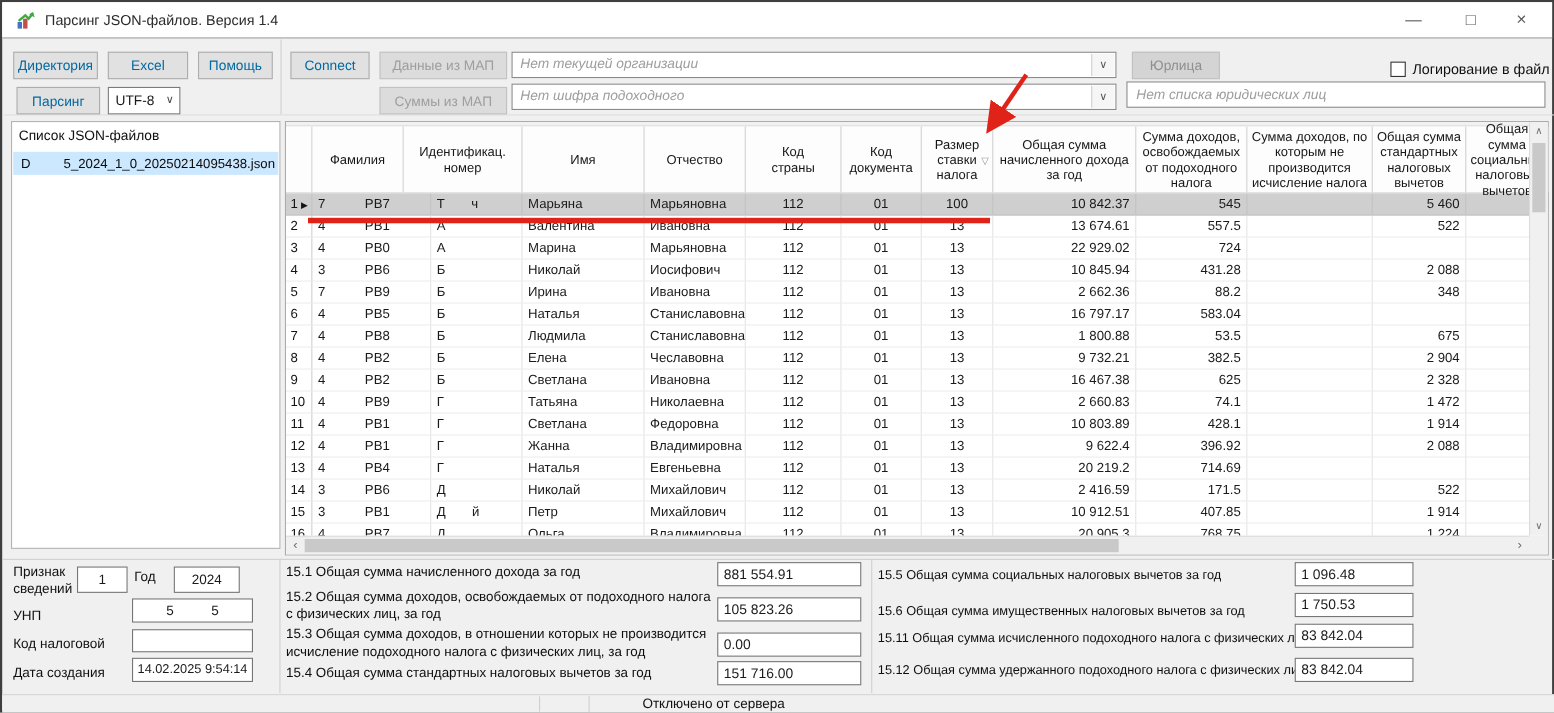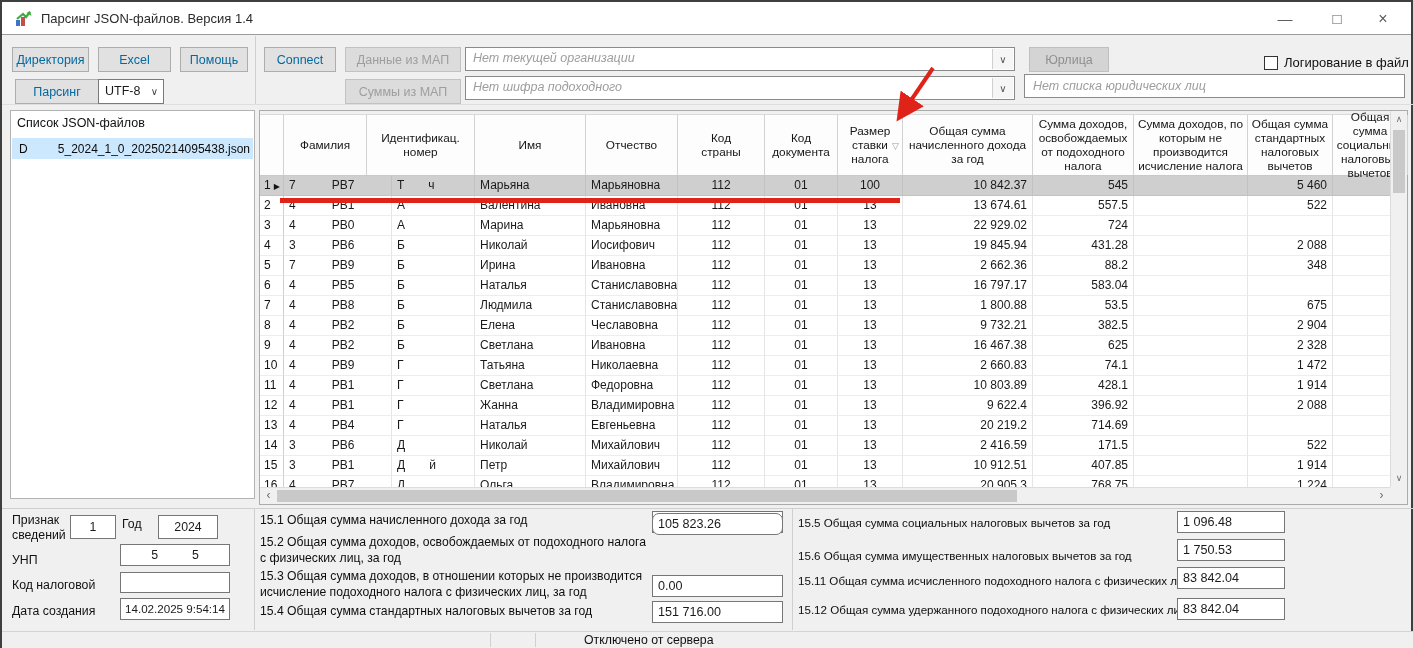--- a/index.html
+++ b/index.html
@@ -15,21 +15,21 @@
   .btn-min { left:1266px; } .btn-max { left:1318px; } .btn-close { left:1364px; font-size:16px; }
 
   
   .vsep1 { position:absolute; left:253px; top:34px; height:68px; width:1px; background:#cfcfcf; }
   .hsep1 { position:absolute; left:0; top:102px; width:1413px; height:1px; background:#dedede; }
   .btn { position:absolute; background:#e1e1e1; border:1px solid #adadad; font-size:12.5px; text-align:center; color:#0369a1; display:flex; align-items:center; justify-content:center; }
   .btn.disabled { background:#dcdcdc; border-color:#c2c2c2; color:#9e9e9e; }
   .b-dir { left:10px; top:45px; width:77px; height:25px; }
   .b-excel { left:96px; top:45px; width:73px; height:25px; }
   .b-help { left:178px; top:45px; width:68px; height:25px; }
-  .b-pars { left:13px; top:77px; width:84px; height:25px; }
+  .b-pars { left:13px; top:77px; width:76px; height:25px; }
   .b-conn { left:262px; top:45px; width:72px; height:25px; }
   .b-dmap { left:343px; top:45px; width:116px; height:25px; }
   .b-smap { left:343px; top:77px; width:116px; height:25px; }
   .b-jur  { left:1027px; top:45px; width:80px; height:25px; background:#d4d4d4; border-color:#c0c0c0; color:#8f8f8f; }
   .combo-enc { position:absolute; left:96px; top:77px; width:66px; height:25px; background:#fff; border:1px solid #7a7a7a; line-height:23px; padding-left:6px; font-size:12.5px; }
   .combo-enc .chev { position:absolute; right:5px; top:0; color:#444; font-size:10px; }
   .combo { position:absolute; left:463px; width:550px; height:24px; background:#fff; border:1px solid #8a8a8a; }
   .combo .ph { position:absolute; left:7px; top:3px; font-style:italic; color:#9d9d9d; font-size:12.5px; }
   .combo .arrowbox { position:absolute; right:1px; top:1px; bottom:1px; width:21px; background:#f6f6f6; border-left:1px solid #d0d0d0; text-align:center; color:#555; font-size:10px; line-height:21px; }
   .combo1 { top:45px; } .combo2 { top:74px; }
@@ -227,21 +227,21 @@
         </div>
         <div class="grow">
           <div class="gcell rowhdr" style="width: 24px; flex: 0 0 24px;">4</div>
           <div class="gcell al" style="width: 108px; flex: 0 0 108px;">3<span class="gapid"></span>РВ6</div>
           <div class="gcell al" style="width: 83px; flex: 0 0 83px;">Б<span class="gapsn"></span></div>
           <div class="gcell al" style="width: 111px; flex: 0 0 111px;">Николай</div>
           <div class="gcell al" style="width: 92px; flex: 0 0 92px;">Иосифович</div>
           <div class="gcell ac" style="width: 87px; flex: 0 0 87px;">112</div>
           <div class="gcell ac" style="width: 73px; flex: 0 0 73px;">01</div>
           <div class="gcell ac" style="width: 65px; flex: 0 0 65px;">13</div>
-          <div class="gcell ar" style="width: 130px; flex: 0 0 130px;">19 845.94</div>
+          <div class="gcell ar" style="width: 130px; flex: 0 0 130px;">10 845.94</div>
           <div class="gcell ar" style="width: 101px; flex: 0 0 101px;">431.28</div>
           <div class="gcell ar" style="width: 114px; flex: 0 0 114px;"></div>
           <div class="gcell ar" style="width: 85px; flex: 0 0 85px;">2 088</div>
           <div class="gcell ar" style="width: 75px; flex: 0 0 75px;"></div>
         </div>
         <div class="grow">
           <div class="gcell rowhdr" style="width: 24px; flex: 0 0 24px;">5</div>
           <div class="gcell al" style="width: 108px; flex: 0 0 108px;">7<span class="gapid"></span>РВ9</div>
           <div class="gcell al" style="width: 83px; flex: 0 0 83px;">Б<span class="gapsn"></span></div>
           <div class="gcell al" style="width: 111px; flex: 0 0 111px;">Ирина</div>
@@ -449,21 +449,21 @@
   </div>
   <div class="dlabel" style="left:10px; top:576px;">Код налоговой</div>
   <div class="dfield" style="left:118px; top:570px; width:110px; height:21px; line-height:19px;"></div>
   <div class="dlabel" style="left:10px; top:602px;">Дата создания</div>
   <div class="dfield" style="left:118px; top:596px; width:110px; height:22px; font-size:11.6px;">14.02.2025 9:54:14</div>
 
   <div id="totals-middle">
       <div class="tlabel" style="left: 258px; top: 511px; width: 392px;">15.1 Общая сумма начисленного дохода за год</div>
       <div class="tfield" style="left: 650px; top: 509px; width: 131px; height: 22px;">881 554.91</div>
       <div class="tlabel" style="left: 258px; top: 533px; width: 392px;">15.2 Общая сумма доходов, освобождаемых от подоходного налога с физических лиц, за год</div>
-      <div class="tfield" style="left: 650px; top: 511px; width: 131px; height: 22px; border-radius: 7px;">105 823.26</div>
+      <div class="tfield" style="left: 650px; top: 541px; width: 131px; height: 22px;">105 823.26</div>
       <div class="tlabel" style="left: 258px; top: 567px; width: 392px;">15.3 Общая сумма доходов, в отношении которых не производится исчисление подоходного налога с физических лиц, за год</div>
       <div class="tfield" style="left: 650px; top: 573px; width: 131px; height: 22px;">0.00</div>
       <div class="tlabel" style="left: 258px; top: 602px; width: 392px;">15.4 Общая сумма стандартных налоговых вычетов за год</div>
       <div class="tfield" style="left: 650px; top: 599px; width: 131px; height: 22px;">151 716.00</div>
     </div>
   <div id="totals-right">
       <div class="tlabel nw" style="left: 796px; top: 513px;">15.5 Общая сумма социальных налоговых вычетов за год</div>
       <div class="tfield" style="left: 1175px; top: 509px; width: 108px; height: 22px;">1 096.48</div>
       <div class="tlabel nw" style="left: 796px; top: 546px;">15.6 Общая сумма имущественных налоговых вычетов за год</div>
       <div class="tfield" style="left: 1175px; top: 537px; width: 108px; height: 22px;">1 750.53</div>

